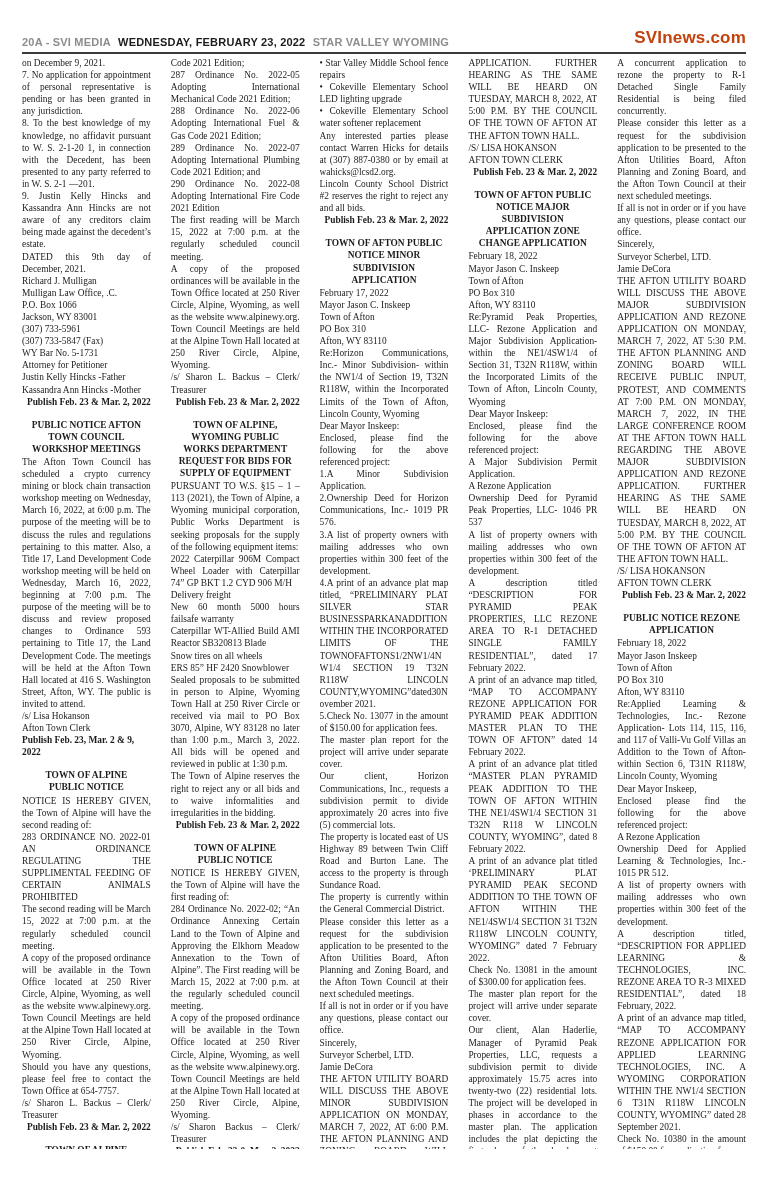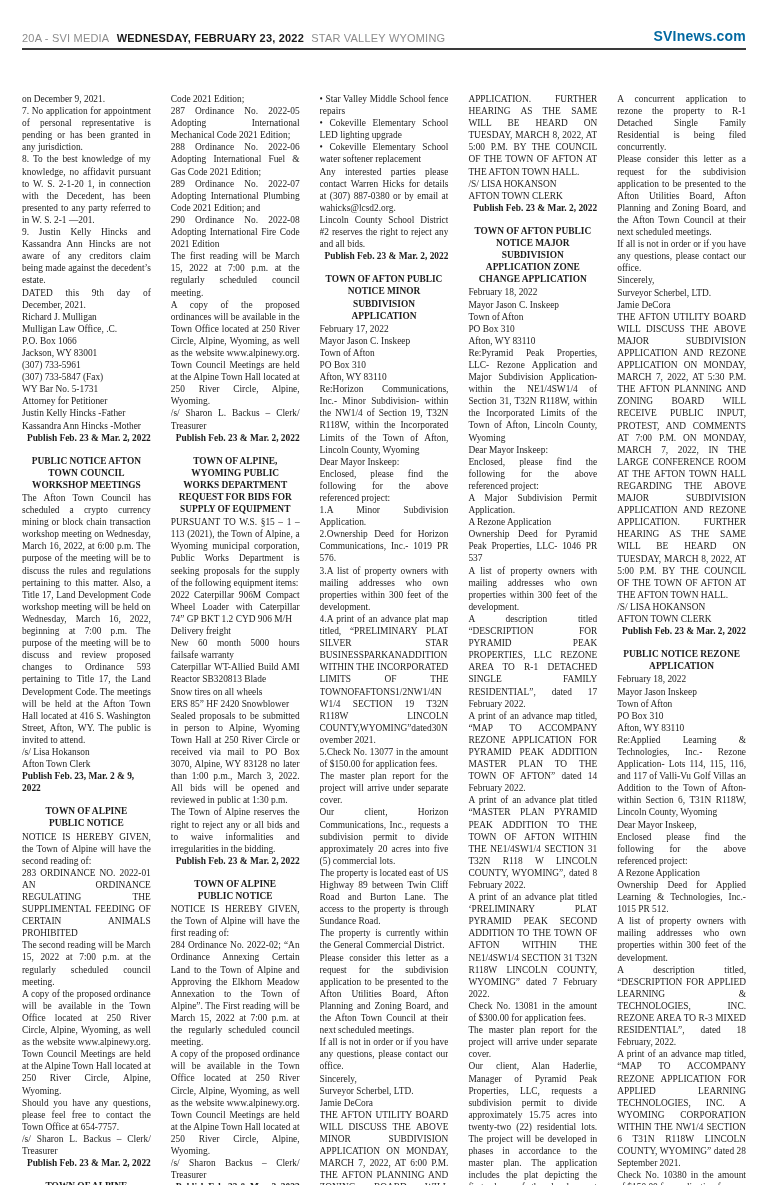--- a/index.html
+++ b/index.html
@@ -12,30 +12,29 @@
     overflow:hidden;
   }
   .masthead{
     position:absolute;left:22px;right:22px;top:28px;
     display:flex;justify-content:space-between;align-items:flex-end;
     font-family:"Liberation Sans", sans-serif;
     font-size:11px;letter-spacing:.2px;
     padding-bottom:4px;
     border-bottom:2px solid #3a3a3a;
   }
-  .masthead .muted{color:#8d8d8d;font-weight:400;}
+  .masthead .muted{color:#8d8d8d;font-weight:700;}
   .masthead .strong{color:#1c1c1c;font-weight:700;margin-top:42px;}
   .masthead .left span{margin-right:4px;}
-  .site{font-size:14px;font-weight:700;color:#0369a1;}
+  .site{font-size:17px;font-weight:700;color:#c2410c;}
   .columns{
     position:absolute;left:22px;right:22px;top:57px;
     height:1092px;
     display:flex;gap:20px;
     overflow:hidden;
-    margin-top:36px;
   }
   .col{
     flex:1 1 0;min-width:0;
     font-size:9.4px;line-height:12.1px;
     text-align:justify;
     overflow:hidden;
   }
   .p{margin:0;overflow-wrap:break-word;word-break:break-word;}
   .h{
     margin:11px 6px 1px 6px;

